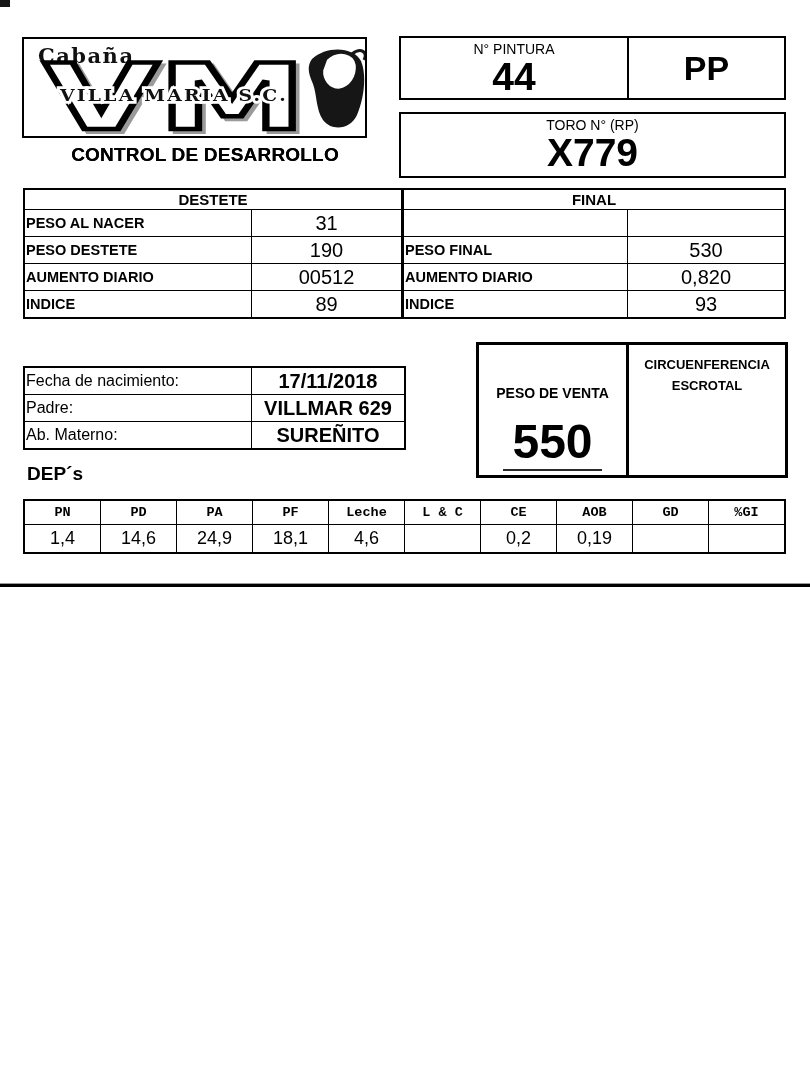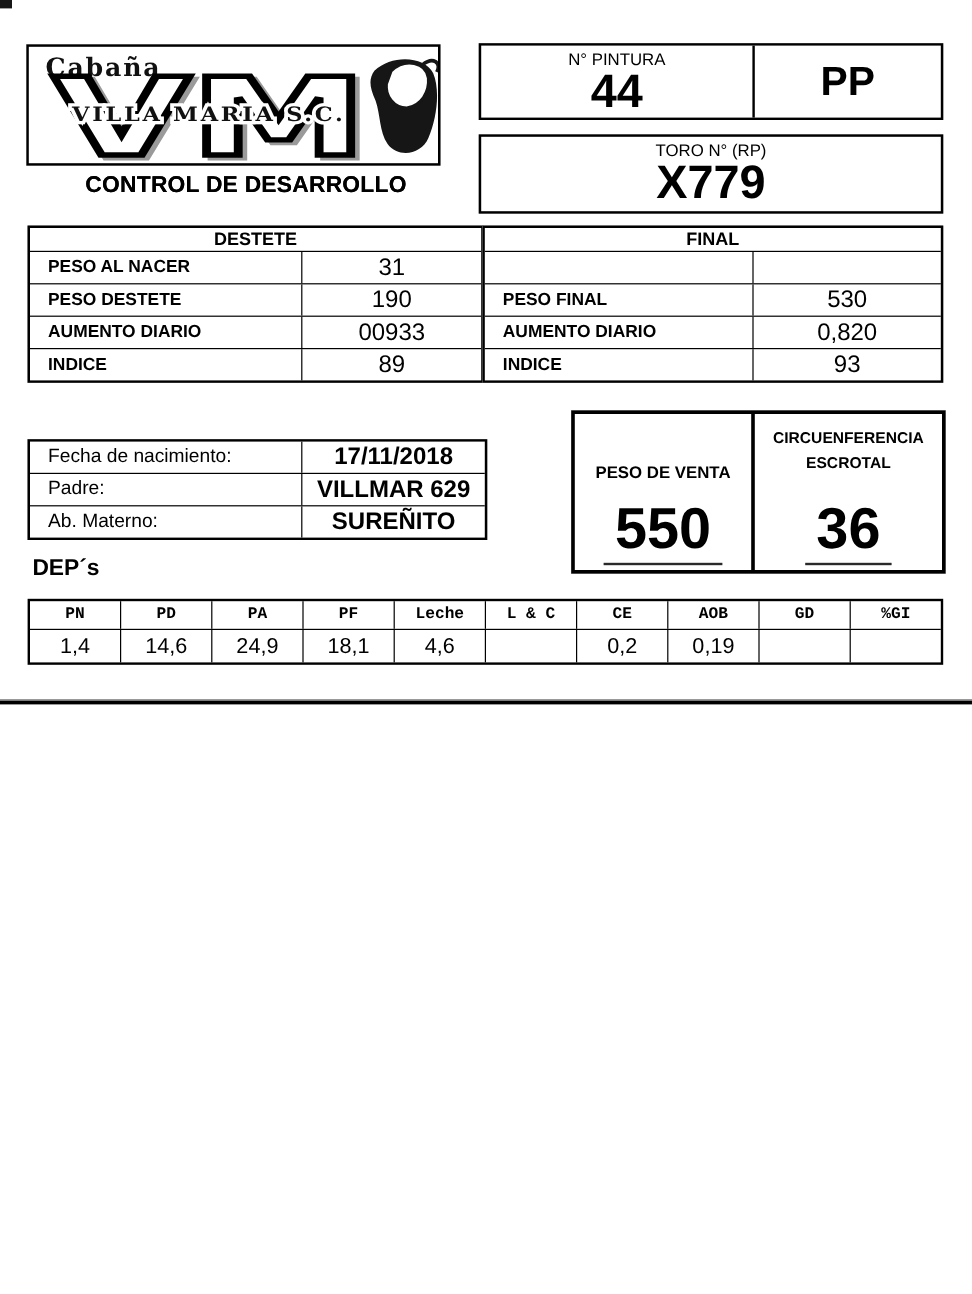--- a/index.html
+++ b/index.html
@@ -26,21 +26,21 @@
   .toro-box{position:absolute;left:399px;top:112px;width:383px;height:62px;border:2px solid #000;
             display:flex;flex-direction:column;align-items:center;background:#fff;}
 
   
   .wtable{position:absolute;border:2px solid #000;background:#fff;}
   .thead{height:19px;line-height:19px;border-bottom:1px solid #000;text-align:center;font-size:15px;font-weight:bold;}
   .trow{display:flex;height:26px;}
   .trow:not(:first-child){border-top:1px solid #000;}
   .thead + .trow{border-top:none;}
   .tlabel{width:227px;border-right:1px solid #000;display:flex;align-items:center;
-          padding-left:15px;font-size:14.5px;font-weight:bold;box-sizing:border-box;}
+          padding-left:1px;font-size:14.5px;font-weight:bold;box-sizing:border-box;}
   .tvalue{flex:1;display:flex;align-items:center;justify-content:center;font-size:20px;}
   .destete{left:23px;top:188px;width:376px;}
   .final{left:402px;top:188px;width:380px;}
   .final .tlabel{width:224px;}
   .pedigree{left:23px;top:366px;width:379px;}
   .pedigree .tlabel{font-weight:normal;font-size:16px;}
   .pedigree .tvalue{font-weight:bold;font-size:20px;}
 
   
   .venta-box{position:absolute;left:476px;top:342px;width:306px;height:130px;border:3px solid #000;display:flex;background:#fff;}
@@ -237,21 +237,21 @@
       <div class="trow">
         <div class="tlabel">PESO AL NACER</div>
         <div class="tvalue">31</div>
       </div>
       <div class="trow">
         <div class="tlabel">PESO DESTETE</div>
         <div class="tvalue">190</div>
       </div>
       <div class="trow">
         <div class="tlabel">AUMENTO DIARIO</div>
-        <div class="tvalue">00933</div>
+        <div class="tvalue">00512</div>
       </div>
       <div class="trow">
         <div class="tlabel">INDICE</div>
         <div class="tvalue">89</div>
       </div>
     </div>
 
     <div class="wtable final">
       <div class="thead">FINAL</div>
       <div class="trow">
@@ -292,19 +292,16 @@
         <div class="venta-label">PESO DE VENTA</div>
         <div class="venta-value">
           <span class="underlined">550</span>
         </div>
       </div>
       <div class="circ-cell">
         <div class="circ-label">
           <span>CIRCUENFERENCIA</span><br>
           <span>ESCROTAL</span>
         </div>
-        <div class="venta-value">
-          <span class="underlined">36</span>
-        </div>
       </div>
     </div>
   </div>
 </div>
 
 </body></html>

